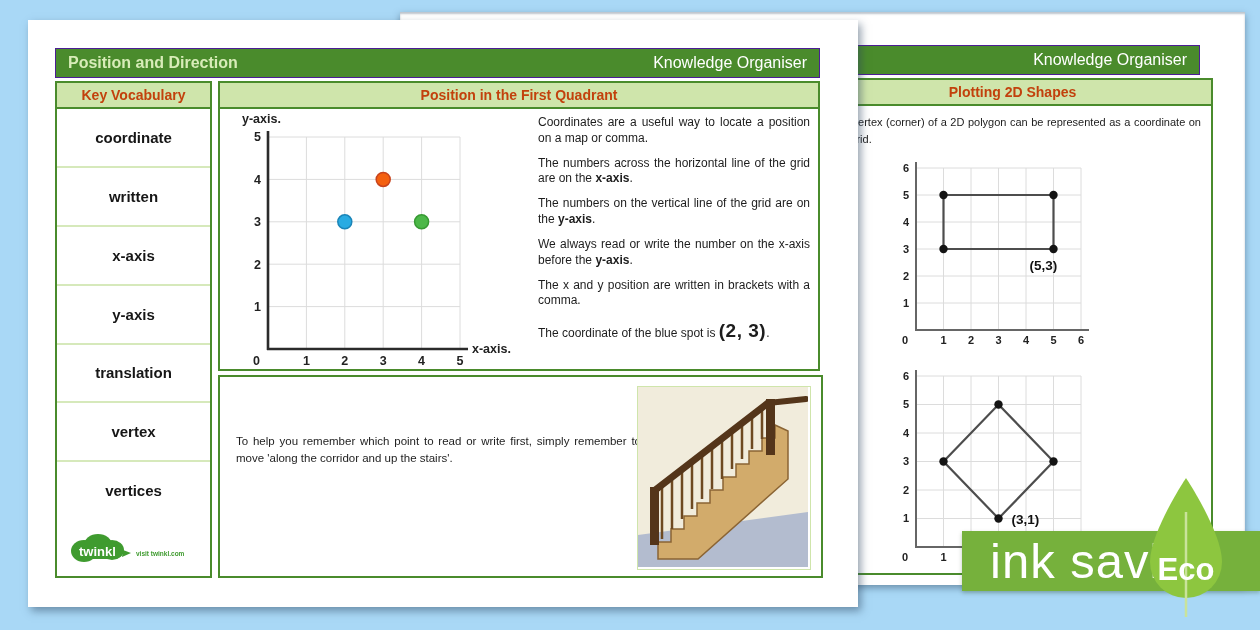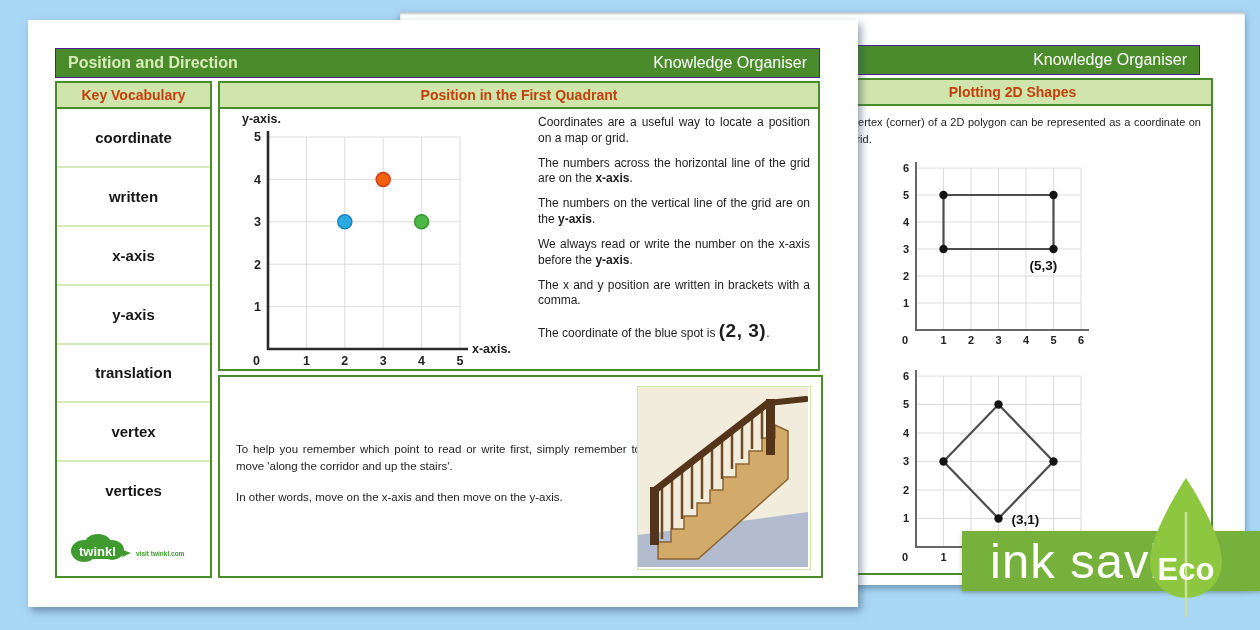--- a/index.html
+++ b/index.html
@@ -32,21 +32,21 @@
     border-bottom:2px solid #d6e9bb;font-weight:bold;font-size:15px;color:#161616}
   .vocab-cell:last-child{border-bottom:none}
   .ft-main{left:190px;top:61px;width:602px;height:290px}
   .chart0{position:absolute;left:8px;top:28px}
   .qs-text{position:absolute;left:318px;top:32px;width:272px}
   .qs-text p{margin:0 0 9px;font-size:12px;line-height:1.32;text-align:justify;color:#1d1d1d}
   .qs-text p strong{font-weight:bold}
   .qs-text p:last-child strong{font-size:19px;letter-spacing:.5px}
   .ft-bottom{left:190px;top:355px;width:605px;height:203px}
   .cs-text{position:absolute;left:16px;top:56px;width:405px}
-  .cs-text p{margin:8px 0 13px;font-size:11.5px;line-height:1.5;text-align:justify;color:#1d1d1d}
+  .cs-text p{margin:0 0 13px;font-size:11.5px;line-height:1.5;text-align:justify;color:#1d1d1d}
   .stairs-wrap{position:absolute;right:10px;top:9px;width:172px;height:182px;border:1px solid #cfe5ab}
   
   .eco-banner{position:absolute;left:962px;top:531px;width:298px;height:60px;background:#76b13c;
     z-index:3;display:flex;align-items:center;box-shadow:0 2px 4px rgba(40,70,30,.3)}
   .eco-banner span{color:#fff;font-size:49px;padding-left:28px;letter-spacing:1px}
   .eco-leaf{position:absolute;left:1146px;top:476px;z-index:4}
   svg text{font-family:"Liberation Sans","DejaVu Sans",sans-serif}
 </style>
 </head>
 <body>
@@ -183,33 +183,32 @@
           <text x="33" y="115.17500000000001" text-anchor="end" font-size="12.5" font-weight="600" fill="#222">3</text>
           <text x="33" y="72.775" text-anchor="end" font-size="12.5" font-weight="600" fill="#222">4</text>
           <text x="33" y="30.375" text-anchor="end" font-size="12.5" font-weight="600" fill="#222">5</text>
           <text x="14" y="12" font-size="12.5" font-weight="600" fill="#222">y-axis.</text>
           <text x="244" y="242" font-size="12.5" font-weight="600" fill="#222">x-axis.</text>
           <circle cx="116.8" cy="110.80000000000001" r="7" fill="#29abe2" stroke="#1b85b8" stroke-width="1.5"></circle>
           <circle cx="155.2" cy="68.4" r="7" fill="#f4600f" stroke="#c8431c" stroke-width="1.5"></circle>
           <circle cx="193.6" cy="110.80000000000001" r="7" fill="#4cb848" stroke="#379a33" stroke-width="1.5"></circle>
         </svg>
       <div class="qs-text">
-          <p>Coordinates are a useful way to locate a position on a map or grid.</p>
+          <p>Coordinates are a useful way to locate a position on a map or comma.</p>
           <p>The numbers across the horizontal line of the grid are on the <strong>x-axis</strong>.</p>
           <p>The numbers on the vertical line of the grid are on the <strong>y-axis</strong>.</p>
           <p>We always read or write the number on the x-axis before the <strong>y-axis</strong>.</p>
           <p>The x and y position are written in brackets with a comma.</p>
           <p>The coordinate of the blue spot is <strong>(2, 3)</strong>.</p>
         </div>
     </div>
 
     <div class="box ft-bottom">
       <div class="cs-text">
           <p>To help you remember which point to read or write first, simply remember to move 'along the corridor and up the stairs'.</p>
-          <p>In other words, move on the x-axis and then move on the y-axis.</p>
         </div>
       <div class="stairs-wrap">
         <svg width="170" height="180" viewBox="0 0 170 180">
           <rect width="170" height="180" fill="#f1ecdc"></rect>
           <polygon points="0,148 170,125 170,180 0,180" fill="#b3bccf"></polygon>
           <polygon points="20,155 33,155 33,142 46,142 46,129 59,129 59,116 72,116 72,103 85,103 85,90 98,90 98,77 111,77 111,64 124,64 124,51 137,51 137,38 150,44 150,92 60,172 20,172" fill="#d2ab6b" stroke="#8a6434" stroke-width="1.5"></polygon>
           <line x1="24" y1="98" x2="24" y2="152" stroke="#6e4a22" stroke-width="2.5"></line>
           <line x1="34" y1="90" x2="34" y2="142" stroke="#6e4a22" stroke-width="2.5"></line>
           <line x1="44" y1="82" x2="44" y2="132" stroke="#6e4a22" stroke-width="2.5"></line>
           <line x1="54" y1="75" x2="54" y2="122" stroke="#6e4a22" stroke-width="2.5"></line>

